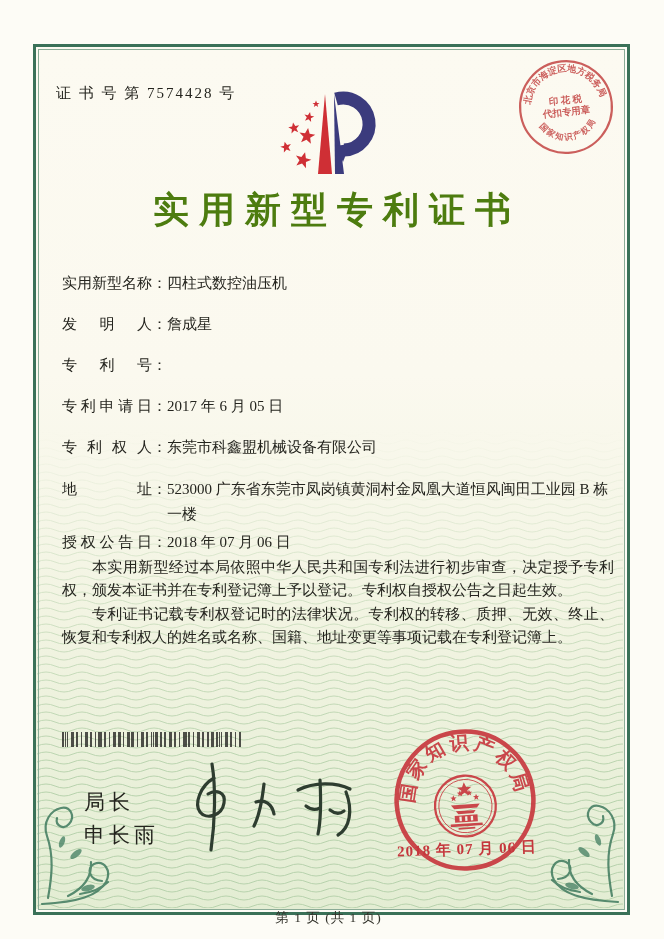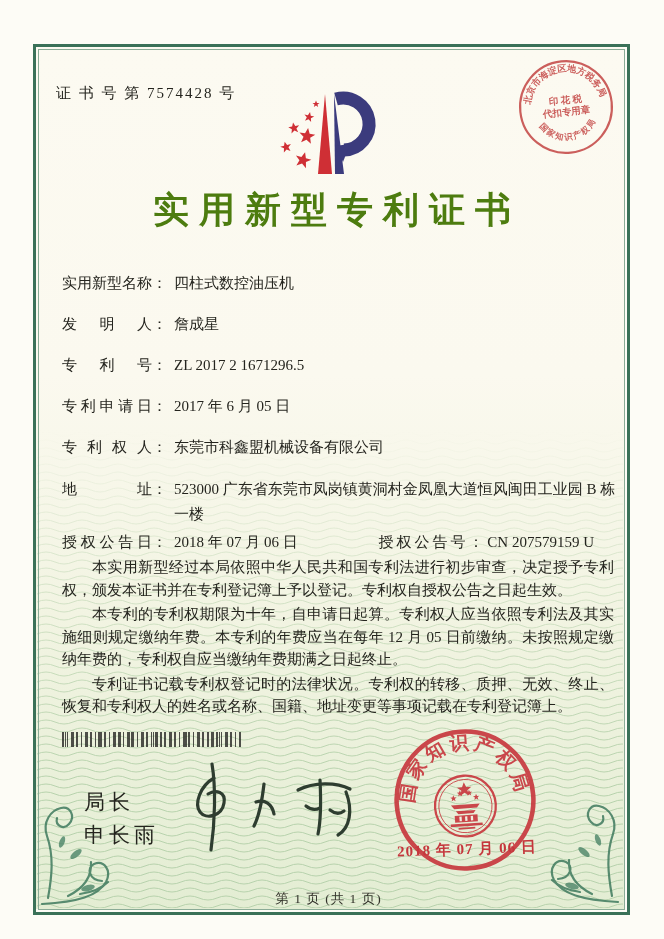--- a/index.html
+++ b/index.html
@@ -21,36 +21,36 @@
   .content{position:absolute;inset:0;z-index:3;}
   .cert-no{position:absolute;left:56px;top:84px;font-size:15px;letter-spacing:2px;}
   .logo{position:absolute;left:269px;top:84px;width:126px;height:104px;}
   .title{position:absolute;left:0;top:186px;width:664px;text-align:center;
     font-size:36px;font-weight:700;letter-spacing:10px;text-indent:10px;color:#4d7c0f;}
   .fields{position:absolute;left:62px;top:272px;width:558px;font-size:15px;}
   .frow{display:flex;line-height:22px;margin-bottom:19px;}
   .frow.addr{line-height:25px;margin-bottom:4px;}
   .flabel{display:inline-block;width:90px;text-align:justify;text-align-last:justify;flex:none;}
   .fcolon{flex:none;}
-  .fvalue{margin-left:7px;flex:1;}
+  .fvalue{flex:1;}
   .grant-right{margin-left:auto;padding-right:26px;}
   .grant-right .glabel{letter-spacing:3px;}
   .paras{position:absolute;left:62px;top:556px;width:552px;font-size:15px;line-height:22.5px;text-align:justify;}
   .paras p{margin:0 0 2px 0;text-indent:2em;}
   .barcode{position:absolute;left:62px;top:732px;width:179px;height:15px;opacity:.82;
     background-image:
       repeating-linear-gradient(90deg,#2b2b28 0 2px,transparent 2px 5px,#2b2b28 5px 6px,transparent 6px 9px,#2b2b28 9px 12px,transparent 12px 14px),
       repeating-linear-gradient(90deg,transparent 0 3px,#2b2b28 3px 4px,transparent 4px 11px);}
   .director{position:absolute;left:84px;top:786px;font-size:21px;letter-spacing:4px;line-height:33px;}
   .signature{position:absolute;left:168px;top:758px;width:210px;height:100px;}
   .cnipa-seal{position:absolute;left:389px;top:724px;width:152px;height:152px;opacity:.92;transform:rotate(-4deg);}
   .seal-date{position:absolute;left:382px;top:840px;width:170px;text-align:center;
     color:#c5363c;font-size:15px;font-weight:600;letter-spacing:1px;transform:rotate(-2deg);}
   .tax-stamp{position:absolute;left:515px;top:56px;width:102px;height:102px;opacity:.88;transform:rotate(-6deg);}
-  .footer{position:absolute;left:33px;top:890px;width:591px;text-align:center;font-size:13.5px;color:#33332b;letter-spacing:1px;}
+  .footer{position:absolute;left:33px;top:909px;width:591px;text-align:center;font-size:13.5px;color:#33332b;letter-spacing:1px;}
   .orn{position:absolute;z-index:2;}
   .orn-left{left:36px;top:798px;}
   .orn-right{left:474px;top:796px;transform:scaleX(-1);}
 </style>
 </head>
 <body>
 
 <div class="page">
 
   <div class="inner-bg"></div>
@@ -138,51 +138,45 @@
         <span class="fvalue">四柱式数控油压机</span>
       </div>
       <div class="frow">
         <span class="flabel">发明人</span>
           <span class="fcolon">：</span>
         <span class="fvalue">詹成星</span>
       </div>
       <div class="frow">
         <span class="flabel">专利号</span>
           <span class="fcolon">：</span>
-        <span class="fvalue">ZL 2017 2 1671296.5</span>
       </div>
       <div class="frow">
         <span class="flabel">专利申请日</span>
           <span class="fcolon">：</span>
         <span class="fvalue">2017 年 6 月 05 日</span>
       </div>
       <div class="frow">
         <span class="flabel">专利权人</span>
           <span class="fcolon">：</span>
         <span class="fvalue">东莞市科鑫盟机械设备有限公司</span>
       </div>
       <div class="frow addr">
         <span class="flabel">地址</span>
           <span class="fcolon">：</span>
         <span class="fvalue">523000 广东省东莞市凤岗镇黄洞村金凤凰大道恒风闽田工业园 B 栋一楼</span>
       </div>
       <div class="frow">
         <span class="flabel">授权公告日</span>
           <span class="fcolon">：</span>
         <span class="fvalue" style="flex:none">2018 年 07 月 06 日</span>
-        <span class="grant-right">
-          <span class="glabel">授权公告号</span><span>：</span>
-          <span>CN 207579159 U</span>
-        </span>
       </div>
     </div>
 
     <div class="paras">
       <p>本实用新型经过本局依照中华人民共和国专利法进行初步审查，决定授予专利权，颁发本证书并在专利登记簿上予以登记。专利权自授权公告之日起生效。</p>
-      <p>本专利的专利权期限为十年，自申请日起算。专利权人应当依照专利法及其实施细则规定缴纳年费。本专利的年费应当在每年 12 月 05 日前缴纳。未按照规定缴纳年费的，专利权自应当缴纳年费期满之日起终止。</p>
       <p>专利证书记载专利权登记时的法律状况。专利权的转移、质押、无效、终止、恢复和专利权人的姓名或名称、国籍、地址变更等事项记载在专利登记簿上。</p>
     </div>
 
     <div class="barcode"></div>
 
     <div class="director">
       <div>局长</div>
       <div>申长雨</div>
     </div>
 

